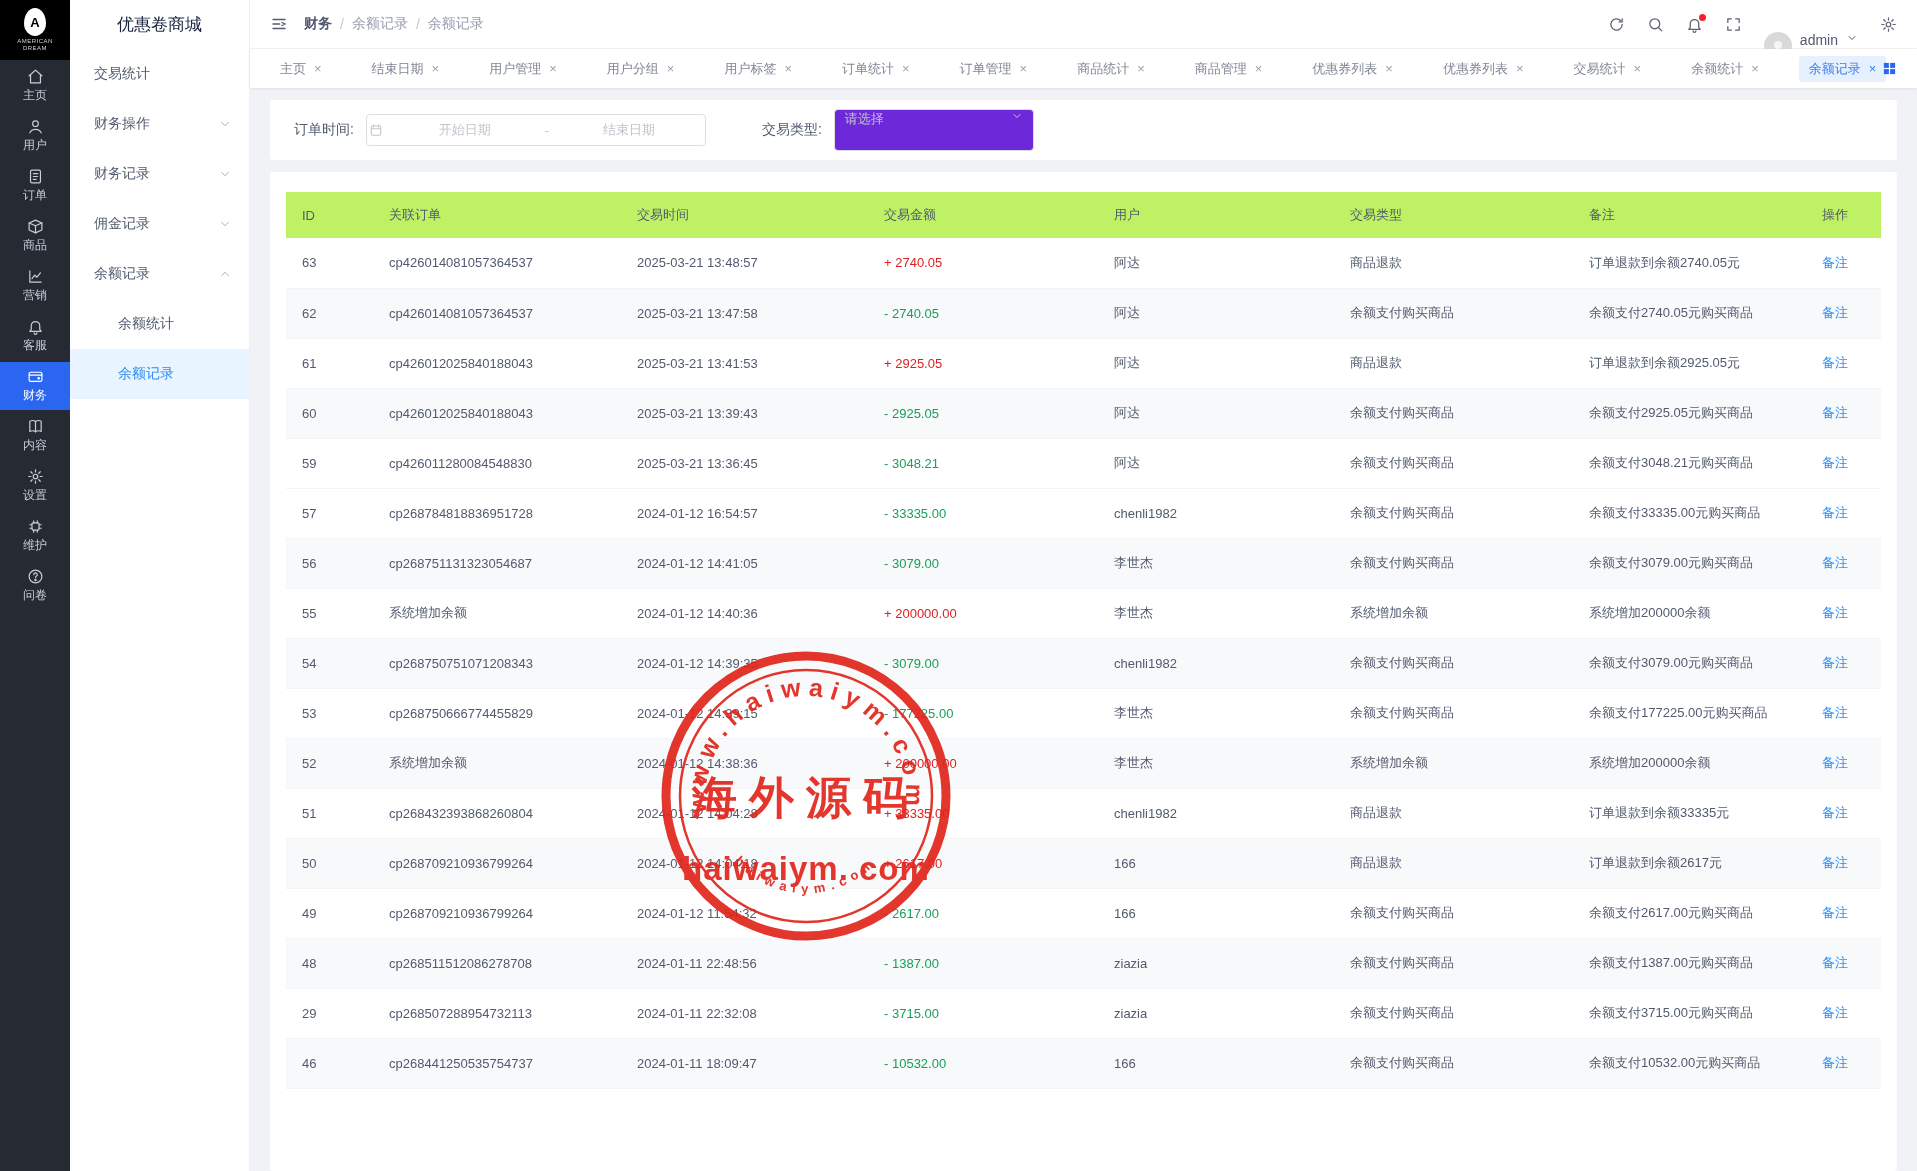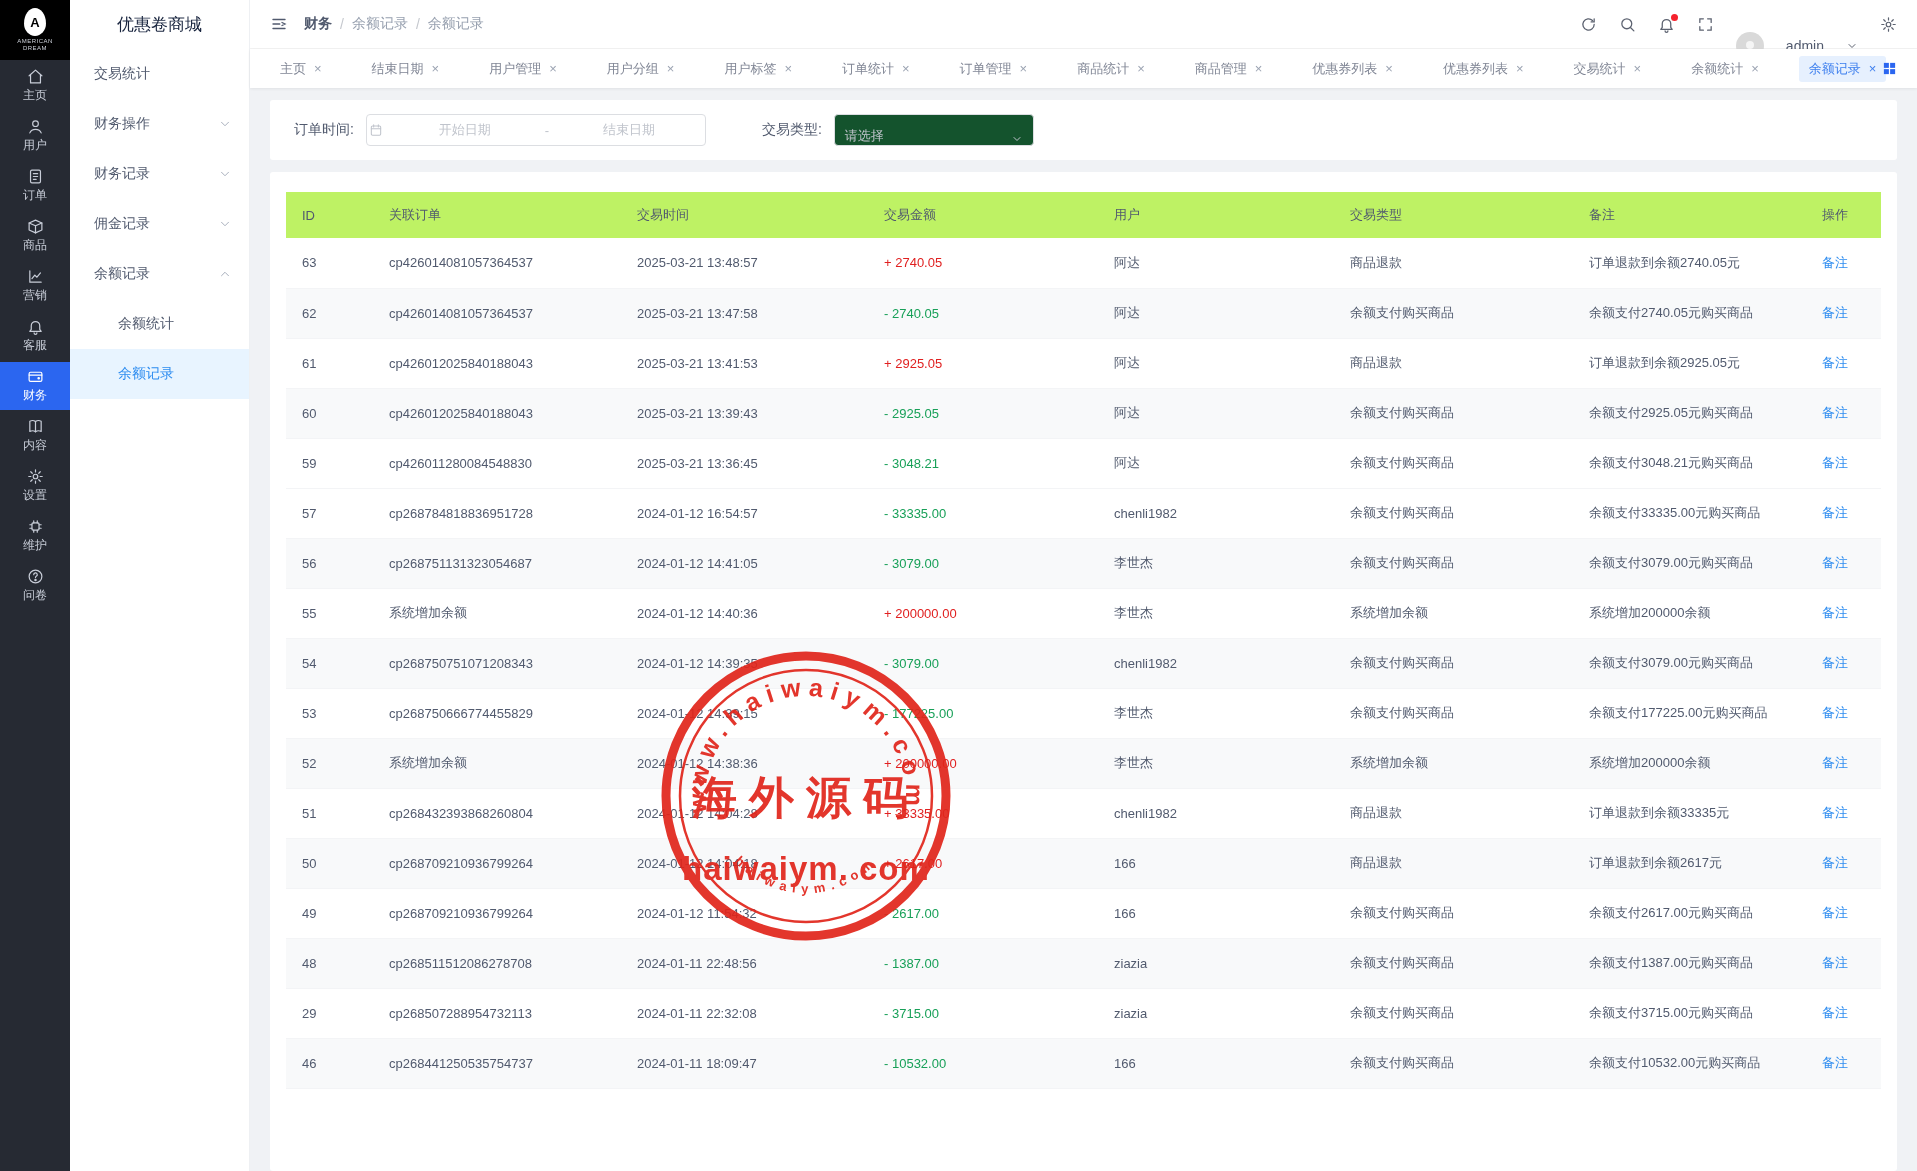--- a/index.html
+++ b/index.html
@@ -38,21 +38,21 @@
   .crumb { display:flex; align-items:center; font-size:14px; }
   .crumb .root { color:#515a6e; font-weight:bold; }
   .crumb .sep { color:#c5c8ce; margin:0 8px; }
   .crumb .node { color:#97a0af; }
   .top-right { margin-left:auto; display:flex; align-items:center; gap:22px; color:#5c6270; }
   .tbtn { cursor:pointer; position:relative; }
   .tbtn svg { width:17px; height:17px; }
   .bell-dot { position:absolute; top:-2px; right:-3px; width:7px; height:7px; border-radius:50%; background:#f5222d; }
   .avatar { width:28px; height:28px; border-radius:50%; background:#d9d9d9; overflow:hidden; display:flex; align-items:flex-end; justify-content:center; color:#f5f5f5; }
   .avatar svg { width:24px; height:24px; }
-  .admin-wrap { display:flex; align-items:center; gap:22px; cursor:pointer;margin-top:44px; }
+  .admin-wrap { display:flex; align-items:flex-start; gap:8px; cursor:pointer;margin-top:44px; }
   .admin-name { font-size:14px; color:#515a6e; }
   .admin-wrap .ic svg { width:12px; height:12px; }
 
   
   .tabsbar { height:39px; background:#fff; display:flex; align-items:center; padding:0 20px; box-shadow:0 1px 3px rgba(0,0,0,.07); position:relative; z-index:2; }
   .tabs { display:flex; align-items:center; flex:1; min-width:0; }
   .tab { display:inline-flex; align-items:center; margin-right:30px; padding:4px 10px; border-radius:3px; font-size:13px; color:#808695; cursor:pointer; white-space:nowrap; }
   .tab .x { margin-left:8px; font-size:13px; line-height:1; color:#9aa2b1; }
   .tab.active { background:#e6f0fe; color:#3d7fee; }
   .tab.active .x { color:#3d7fee; }
@@ -64,21 +64,21 @@
   .card { background:#fff; border-radius:3px; }
   .filter-card { height:60px; display:flex; align-items:center; padding:0 24px; margin-bottom:12px; }
   .f-label { font-size:14px; color:#515a6e; margin-right:12px; }
   .date-range { width:340px; height:32px; border:1px solid #dcdee2; border-radius:4px; display:flex; align-items:center; padding:0 2px; color:#c0c4cc; cursor:text; background:#fff; }
   .date-range .ic { margin-right:8px; color:#c0c4cc; }
   .date-range .ic svg { width:14px; height:14px; }
   .ph { font-size:13px; color:#c0c4cc; }
   .date-range .start,.date-range .end { flex:1; text-align:center; }
   .date-range .dash { margin:0 6px; }
   .f-gap { width:56px; }
-  .select { width:200px; height:32px; border:1px solid #dcdee2; border-radius:4px; display:flex; align-items:flex-end; padding:0 10px; cursor:pointer; background:#14532d; }
+  .select { width:200px; height:42px; border:1px solid #dcdee2; border-radius:4px; display:flex; align-items:flex-start; padding:0 10px; cursor:pointer; background:#6d28d9; }
   .select .ph { flex:1; }
   .select .ic { color:#c0c4cc; }
   .select .ic svg { width:12px; height:12px; }
 
   
   .table-card { padding:20px 16px; height:999px; }
   table { width:100%; border-collapse:collapse; table-layout:fixed; }
   thead th { background:#bef264; height:46px; font-weight:normal; font-size:13px; color:#515a6e; text-align:left; padding-left:16px; }
   tbody td { height:50px; font-size:13px; color:#515a6e; padding-left:16px; border-bottom:1px solid #f3f4f6; overflow:hidden; text-overflow:ellipsis; white-space:nowrap; }
   tbody tr.alt td { background:#f8f9fa; }

